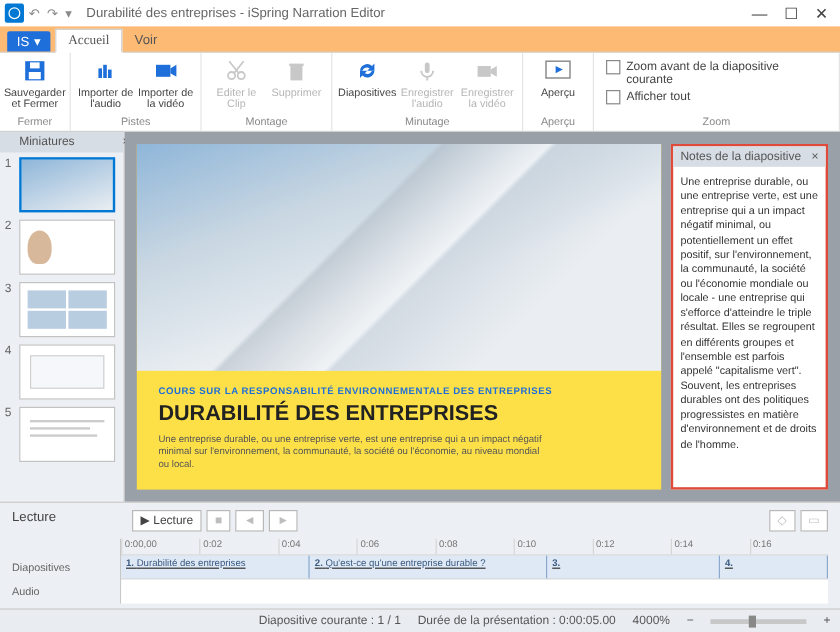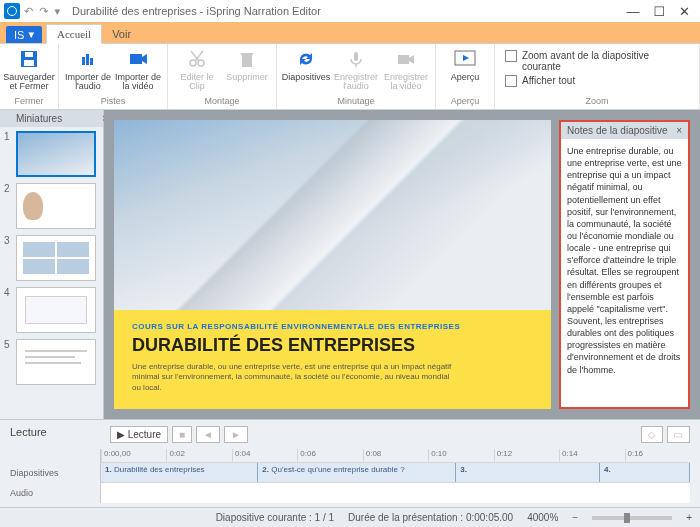--- a/index.html
+++ b/index.html
@@ -48,21 +48,21 @@
 .tlabel { width: 90px; font-size: 11px; color: #444; }
 .tlbtns { display: flex; gap: 4px; }
 .tlbtn { border: 1px solid #b8b8b8; background: #fff; padding: 2px 6px; font-size: 10px; color: #444; display: flex; align-items: center; gap: 3px; min-width: 20px; justify-content: center; }
 .tlbtn.dis { color: #bdbdbd; }
 .tracks { display: flex; }
 .tracklabels { width: 90px; display: flex; flex-direction: column; }
 .trklbl { height: 20px; font-size: 9px; color: #666; display: flex; align-items: center; }
 .trackarea { flex: 1; display: flex; flex-direction: column; border-left: 1px solid #c8c8c8; }
 .ruler { height: 14px; display: flex; font-size: 8px; color: #777; border-bottom: 1px solid #d6d6d6; }
 .ruler span { flex: 1; border-left: 1px solid #d6d6d6; padding-left: 2px; }
-.sliderow { height: 20px; display: flex; border-bottom: 1px solid #d6d6d6; background: #dfe9f5; }
+.sliderow { height: 20px; display: flex; border-bottom: 1px solid #d6d6d6; background: #dfe9f5; text-decoration: underline; }
 .clip { border-right: 1px solid #8aa9cc; padding: 2px 4px; font-size: 8px; color: #3a5a80; overflow: hidden; white-space: nowrap; }
 .audiorow { height: 20px; background: #fff; }
 .statusbar { height: 20px; background: #e9edf2; border-top: 1px solid #c8c8c8; display: flex; align-items: center; font-size: 10px; color: #555; padding: 0 8px; gap: 14px; }
 .statusbar .spacer { flex: 1; }
 .zoomslider { width: 80px; height: 4px; background: #c8c8c8; position: relative; }
 .zoomslider .zknob { position: absolute; left: 40%; top: -3px; width: 6px; height: 10px; background: #888; }
 svg { display: block; }
 </style>
 </head>
 <body>

